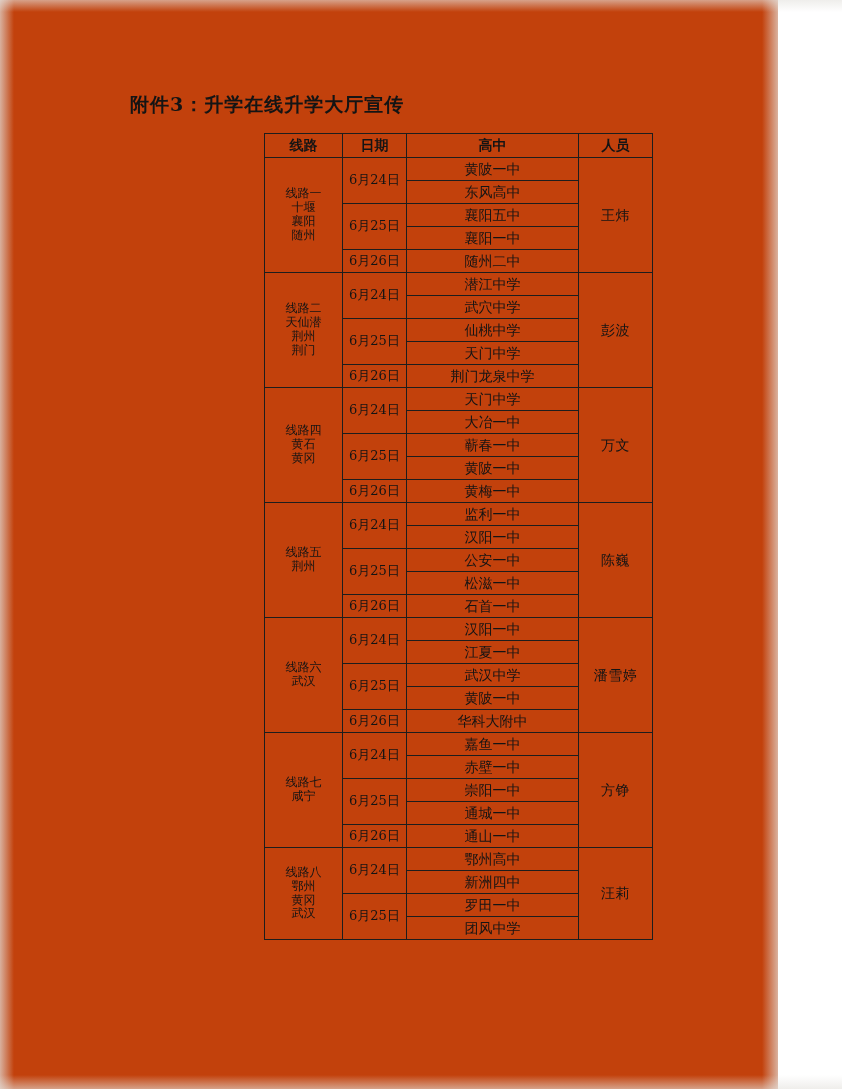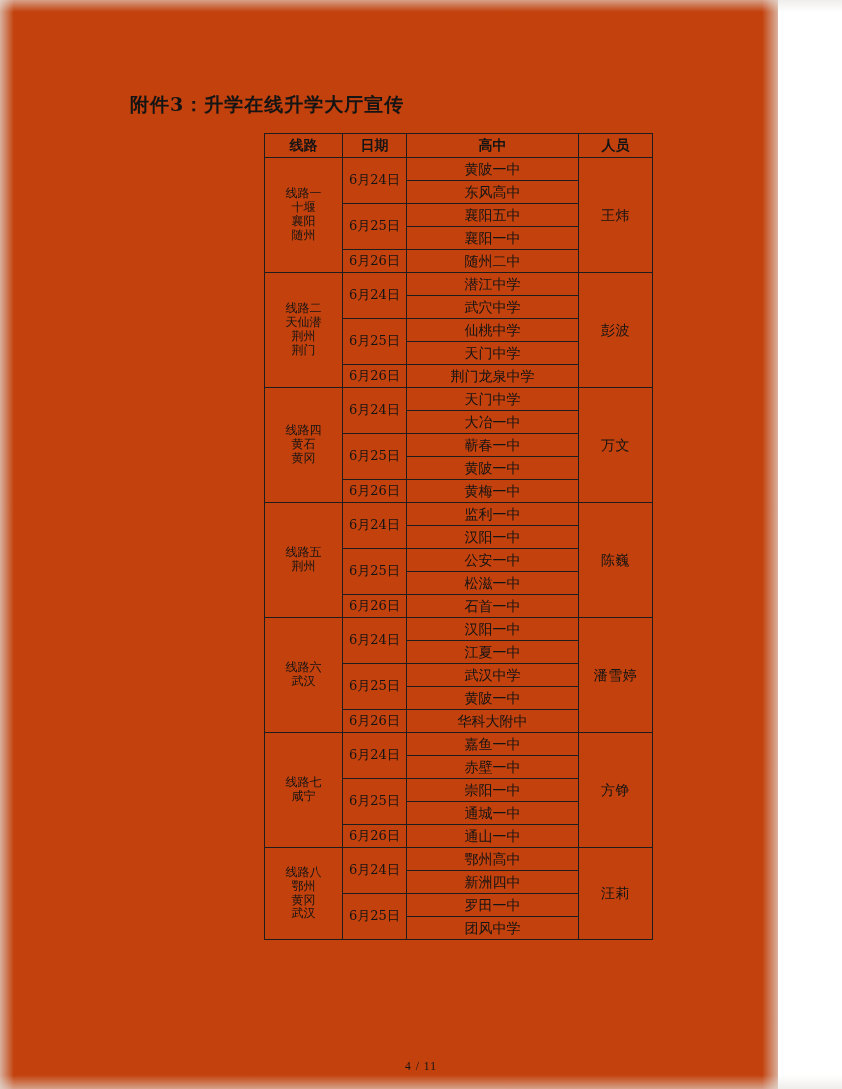--- a/index.html
+++ b/index.html
@@ -306,14 +306,13 @@
         <tr>
           <td class="date" rowspan="2">6月25日</td>
           <td class="school">罗田一中</td>
         </tr>
         <tr>
           <td class="school">团风中学</td>
         </tr>
       </tbody>
   </table>
 
-  <div class="page-number">4 / 11</div>
 </div>
 
 </body></html>

